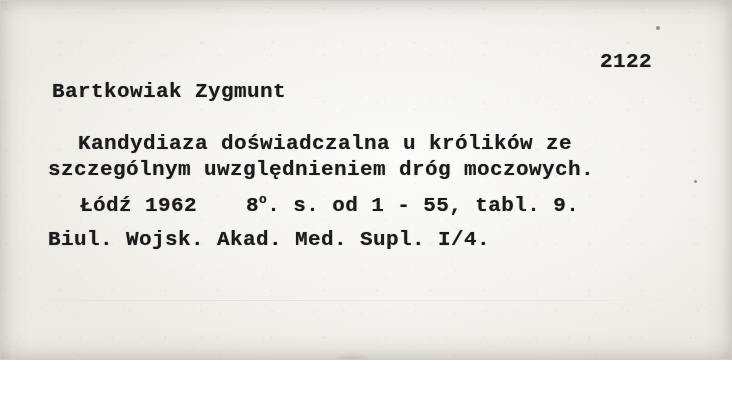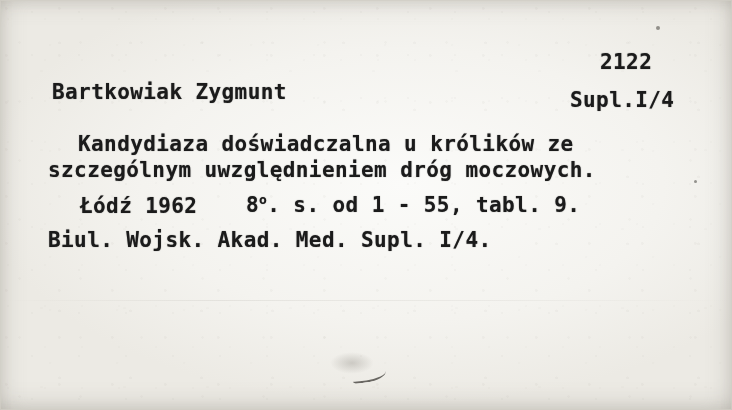--- a/index.html
+++ b/index.html
@@ -9,25 +9,26 @@
   body {
     width: 732px;
     height: 410px;
     background: #ffffff;
     font-family: "DejaVu Sans Mono", monospace;
     overflow: hidden;
   }
   #card {
     position: relative;
     width: 732px;
-    height: 410px;
+    height: 360px;
     background:
       radial-gradient(ellipse 420px 220px at 55% 45%, #fbfbf9 0%, #f4f3ef 62%, #eceae4 100%);
     box-sizing: border-box;
     overflow: hidden;
+    font-family: Liberation Mono, monospace;
   }
   
   #grain {
     position: absolute;
     inset: 0;
     pointer-events: none;
     opacity: .55;
     background-image:
       radial-gradient(circle at 12% 18%, rgba(140,135,125,.10) 0 1.2px, transparent 1.6px),
       radial-gradient(circle at 32% 72%, rgba(140,135,125,.09) 0 1.1px, transparent 1.5px),
@@ -99,21 +100,20 @@
 </style>
 </head>
 <body>
 
 <div id="card">
 
   <div id="grain"></div>
 
   <div class="typed" id="shelfmark">2122</div>
 
-  <div class="typed" id="supplement">Supl.I/4</div>
 
   <div class="typed" id="author">Bartkowiak Zygmunt</div>
 
   <div class="typed" id="title2">szczególnym uwzględnieniem dróg moczowych.</div>
 
   <div class="typed" id="title1">Kandydiaza doświadczalna u królików ze</div>
 
   <div class="typed" id="place">Łódź 1962</div>
 
   <div class="typed" id="format"><span>8</span><span class="sup">o</span><span>. s. od 1 - 55, tabl. 9.</span></div>

